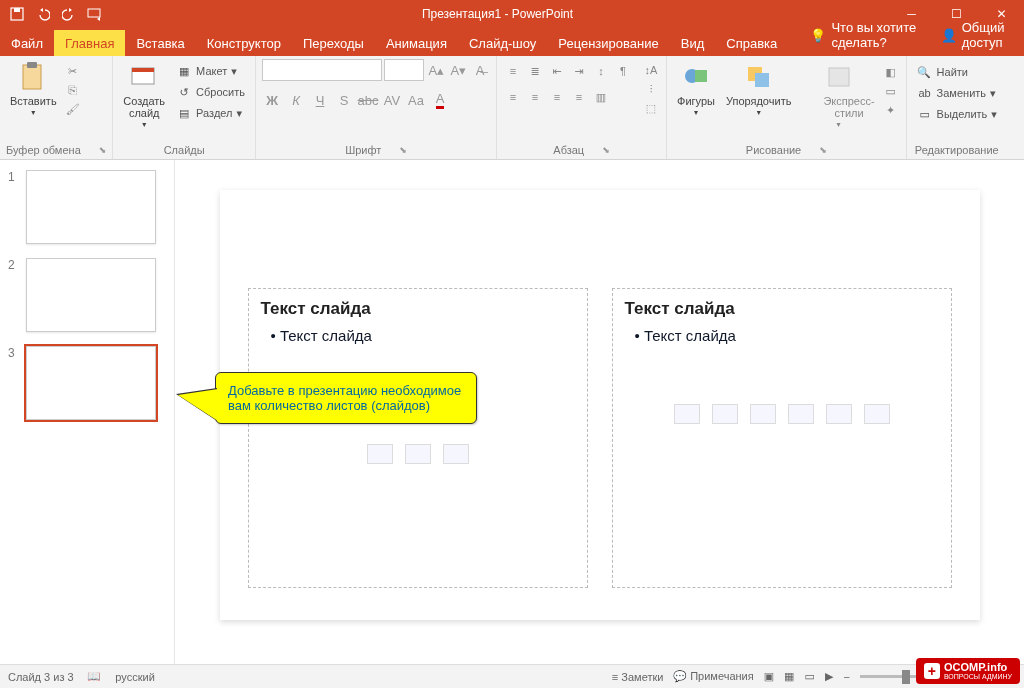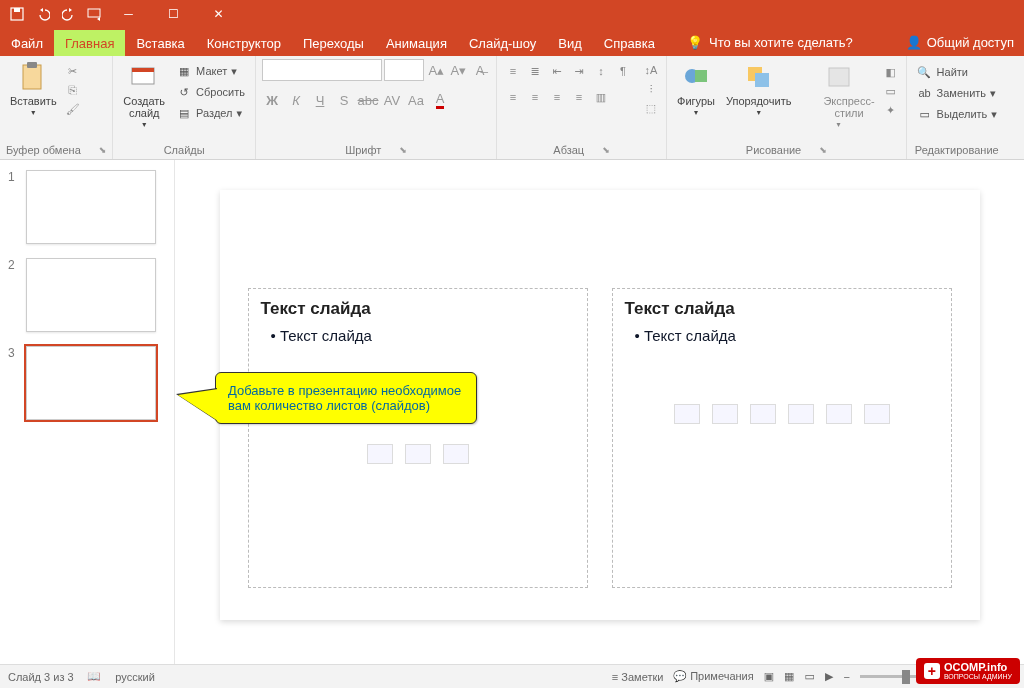--- a/index.html
+++ b/index.html
@@ -7,21 +7,21 @@
 
 .titlebar { height: 28px; background: #d24625; display: flex; align-items: center; color: #fff; font-size: 12px; }
 .titlebar .qat { display: flex; align-items: center; gap: 4px; padding-left: 6px; }
 .titlebar .qat .q { width: 22px; height: 22px; display: flex; align-items: center; justify-content: center; cursor: pointer; }
 .titlebar .title { flex: 1; text-align: center; }
 .titlebar .winctrl { display: flex; }
 .titlebar .winctrl .w { width: 45px; height: 28px; display: flex; align-items: center; justify-content: center; cursor: pointer; }
 
 .tabbar { height: 28px; background: #d24625; display: flex; align-items: flex-end; color: #fff; font-size: 13px; }
 .tabbar .tab { padding: 6px 11px 5px; cursor: pointer; white-space: nowrap; }
-.tabbar .tab.active { background: #bef264; color: #d24625; }
+.tabbar .tab.active { background: #fde047; color: #d24625; }
 .tabbar .help { margin-left: 12px; padding: 6px 10px; display: flex; align-items: center; gap: 5px; cursor: text; }
 .tabbar .share { margin-left:auto; padding: 6px 10px; display:flex; align-items:center; gap:4px; cursor:pointer;}
 
 .ribbon { height: 104px; background: #f3f3f3; border-bottom: 1px solid #d4d4d4; display: flex; font-size: 11px; color: #666; }
 .group { border-right: 1px solid #e0e0e0; padding: 3px 6px 0; display: flex; flex-direction: column; }
 .group .glabel { font-size: 11px; color: #777; padding: 2px 0 3px; display:flex; justify-content:center; align-items:center; gap:18px;}
 .group .gcontent { flex: 1; display: flex; align-items: flex-start; gap:3px;}
 .bigbtn { display: flex; flex-direction: column; align-items: center; padding: 2px 4px; cursor: pointer; gap:2px;}
 .bigbtn .ic { width: 32px; height: 32px; display:flex; align-items:center; justify-content:center;}
 .bigbtn span { text-align:center; font-size:11px; color:#444; line-height:1.1;}
@@ -95,35 +95,37 @@
           <path d="M10 3L7 1v4z" fill="#fff"></path>
         </svg>
       </div>
     <div class="q">
         <svg width="16" height="14" viewBox="0 0 16 14">
           <rect x="1" y="2" width="12" height="8" fill="none" stroke="#fff"></rect>
           <path d="M10 12l3 2v-4z" fill="#fff"></path>
         </svg>
       </div>
   </div>
+  <div class="title">Презентация1 - PowerPoint</div>
   <div class="winctrl">
     <div class="w">─</div>
     <div class="w">☐</div>
     <div class="w">✕</div>
   </div>
 </div>
 
 <div class="tabbar">
   <div class="tab">Файл</div>
   <div class="tab active">Главная</div>
   <div class="tab">Вставка</div>
   <div class="tab">Конструктор</div>
   <div class="tab">Переходы</div>
   <div class="tab">Анимация</div>
   <div class="tab">Слайд-шоу</div>
+  <div class="tab">Рецензирование</div>
   <div class="tab">Вид</div>
   <div class="tab">Справка</div>
   <div class="help">
     <span>💡</span>
     <span>Что вы хотите сделать?</span>
   </div>
   <div class="share">
     <span>👤</span>
     <span>Общий доступ</span>
   </div>

